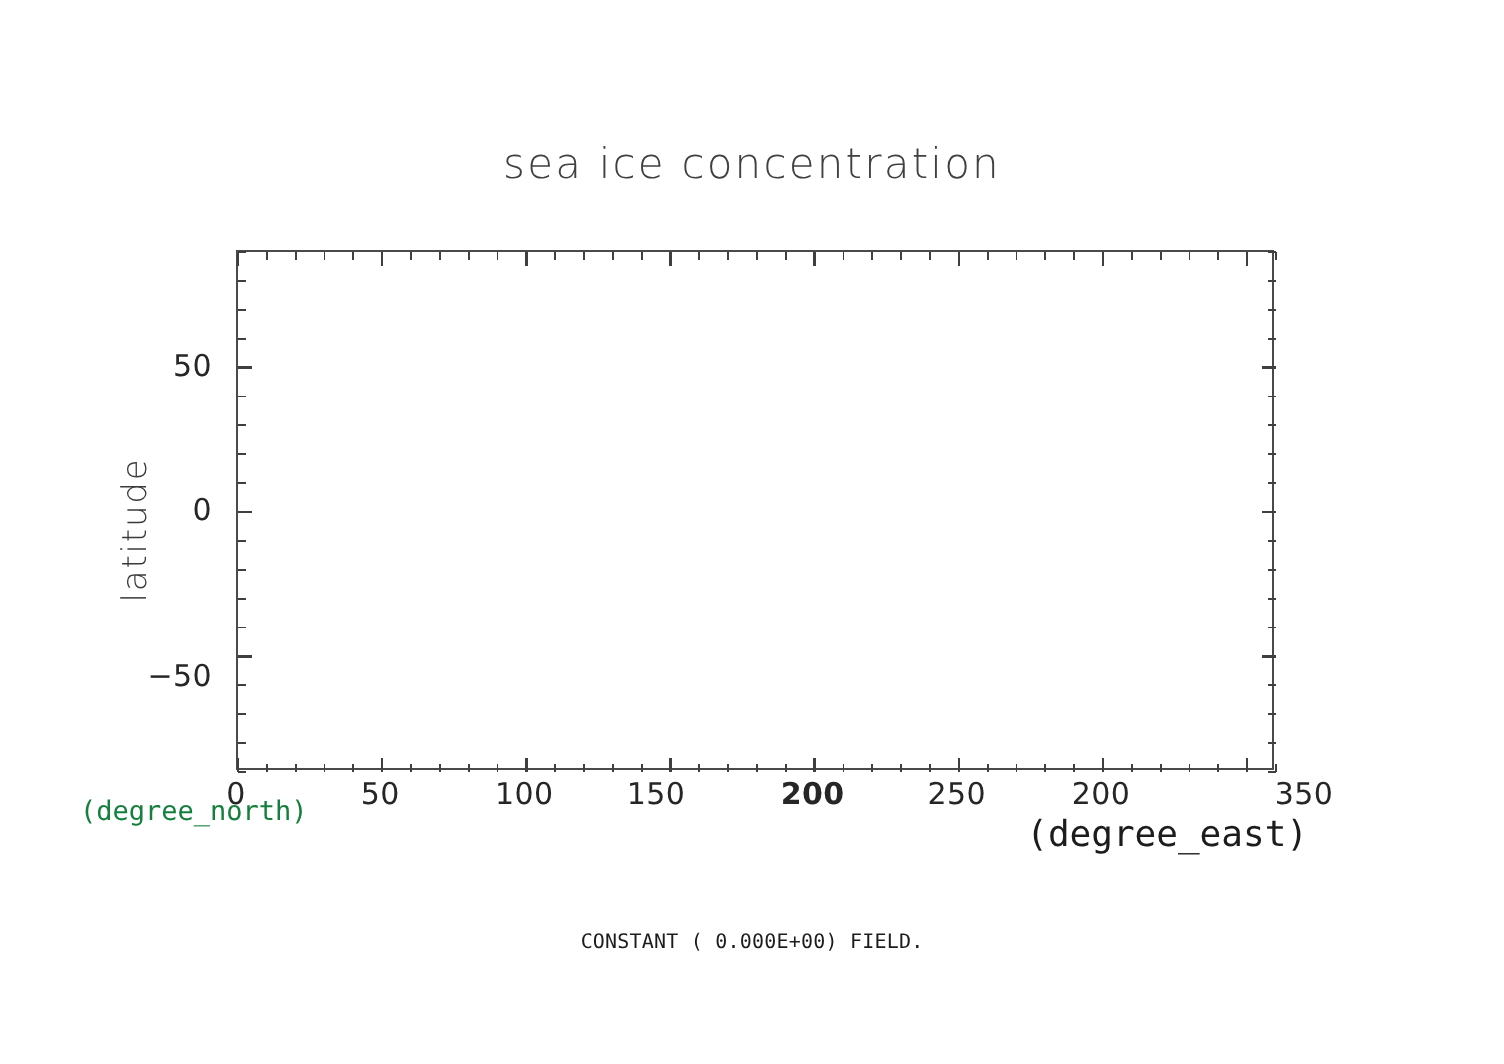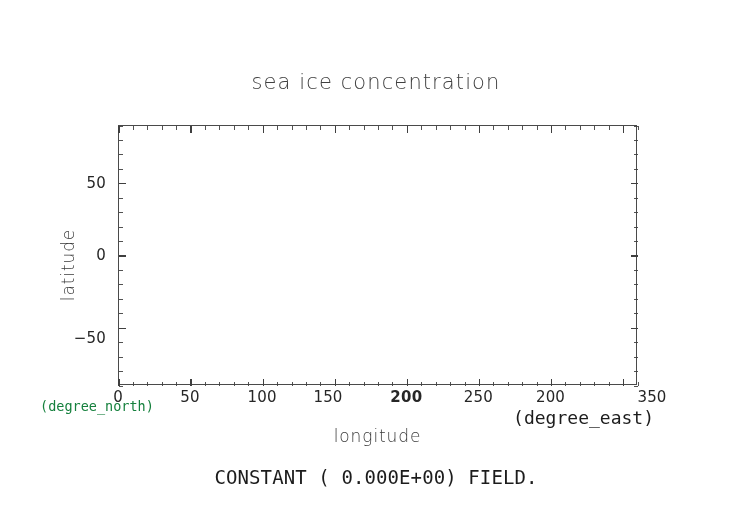--- a/index.html
+++ b/index.html
@@ -141,21 +141,21 @@
   }
 
   
   #footer-caption {
     position: absolute;
     left: 0;
     top: 466px;
     width: 752px;
     text-align: center;
     font-family: "DejaVu Sans Mono", monospace;
-    font-size: 19px;
+    font-size: 10px;
     font-weight: 400;
     letter-spacing: 0.1px;
     color: #1c1c1c;
     white-space: pre;
   }
 </style>
 </head>
 <body>
 
 <div id="canvas">
@@ -288,21 +288,20 @@
       <div class="xticklabel" style="left: 478.417px;">250</div>
       <div class="xticklabel" style="left: 550.5px;">200</div>
       <div class="xticklabel" style="left: 652px;">350</div>
     </div>
   <div id="ytick-labels">
       <div class="yticklabel" style="top: 338px;">−50</div>
       <div class="yticklabel" style="top: 255px;">0</div>
       <div class="yticklabel" style="top: 182.778px;">50</div>
     </div>
 
-  <div id="xaxis-title">longitude</div>
 
   <div id="yaxis-title">latitude</div>
 
   <div id="unit-left">(degree_north)</div>
 
   <div id="unit-right">(degree_east)</div>
 
   <div id="footer-caption">CONSTANT ( 0.000E+00) FIELD.</div>
 
 </div>

